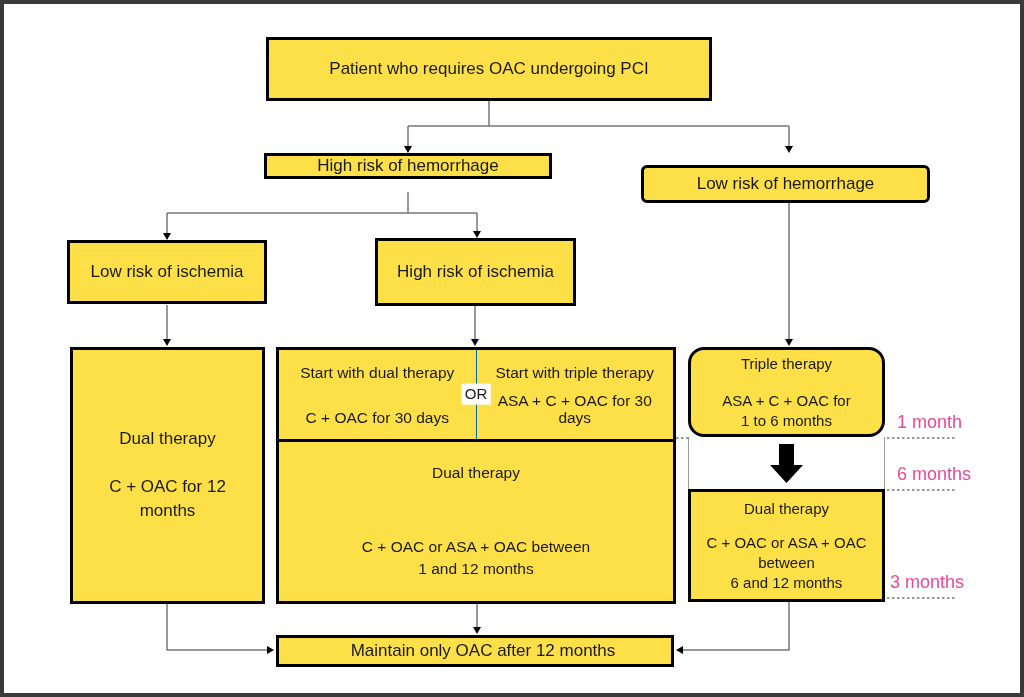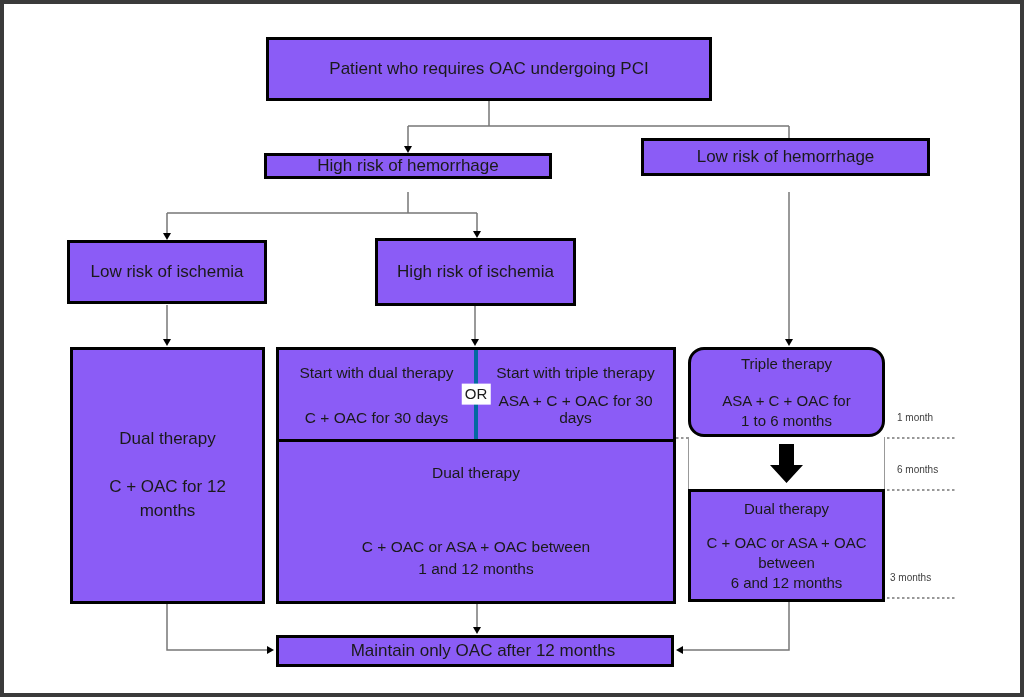--- a/index.html
+++ b/index.html
@@ -8,51 +8,52 @@
     position:relative;
     width:1024px;height:697px;
     background:#ffffff;
     border:4px solid #3a3a3a;
     font-family:"Liberation Sans", sans-serif;
     color:#1a1a1a;
     overflow:hidden;
   }
   .node{
     position:absolute;
-    background:#8b5cf6;
+    background:#fde047;
     border:3px solid #000;
     display:flex;
     flex-direction:column;
+    align-items:center;
     justify-content:center;
     text-align:center;
     line-height:1.25;
   }
   .fs17{font-size:17px;}
   .root-box      {left:262px;top:33px;width:446px;height:64px;}
   .high-hem      {left:260px;top:149px;width:288px;height:26px;}
-  .low-hem       {left:637px;top:134px;width:289px;height:38px;}
+  .low-hem       {left:637px;top:161px;width:289px;height:38px;border-radius:6px;}
   .low-isch      {left:63px;top:236px;width:200px;height:64px;}
   .high-isch     {left:371px;top:234px;width:201px;height:68px;}
   .dual-left     {left:66px;top:343px;width:195px;height:257px;gap:26px;padding:0 22px;}
   .dual-left .detail{line-height:24px;}
   .middle-box    {left:272px;top:343px;width:400px;height:257px;padding:0;display:block;}
   .mid-top{position:relative;display:flex;height:89px;}
   .mid-cell{flex:1;display:flex;flex-direction:column;justify-content:space-between;align-items:center;text-align:center;padding:14px 4px 13px;font-size:15.5px;line-height:17px;}
-  .mid-cell-left{border-right:4px solid #0369a1;}
+  .mid-cell-left{border-right:1px solid #0369a1;}
   .or-badge{position:absolute;left:50%;top:44px;transform:translate(-50%,-50%);background:#fff;padding:1px 3px;font-size:15px;z-index:2;}
   .mid-div{height:3px;background:#000;width:100%;}
   .mid-bottom{height:159px;display:flex;flex-direction:column;justify-content:center;align-items:center;gap:16px;font-size:15.5px;text-align:center;}
   .mid-bottom .lines{line-height:22px;margin-top:38px;}
   .triple-right  {left:684px;top:343px;width:197px;height:90px;justify-content:space-between;padding:5px 2px 3px;font-size:15px;border-radius:16px;}
   .triple-right .lines{line-height:20px;margin-top:6px;}
   .conn-region{position:absolute;left:684px;top:433px;width:197px;height:52px;border-left:1px solid #999;border-right:1px solid #999;background:#fff;}
   .dual-right    {left:684px;top:485px;width:197px;height:113px;justify-content:space-between;padding:8px 2px 6px;font-size:15px;}
   .dual-right .lines{line-height:20px;}
   .maintain-box  {left:272px;top:631px;width:398px;height:32px;padding-left:16px;}
-  .tl-label{position:absolute;font-size:10px;color:#404040;white-space:nowrap;}
+  .tl-label{position:absolute;font-size:18px;color:#ec4899;white-space:nowrap;}
   .tl-1 {left:893px;top:408px;}
   .tl-6 {left:893px;top:460px;}
   .tl-12{left:886px;top:568px;}
   svg.connectors{position:absolute;left:0;top:0;pointer-events:none;z-index:1;}
   .node{z-index:2;}
   .tl-label{z-index:2;}
 </style>
 </head>
 <body>
 

